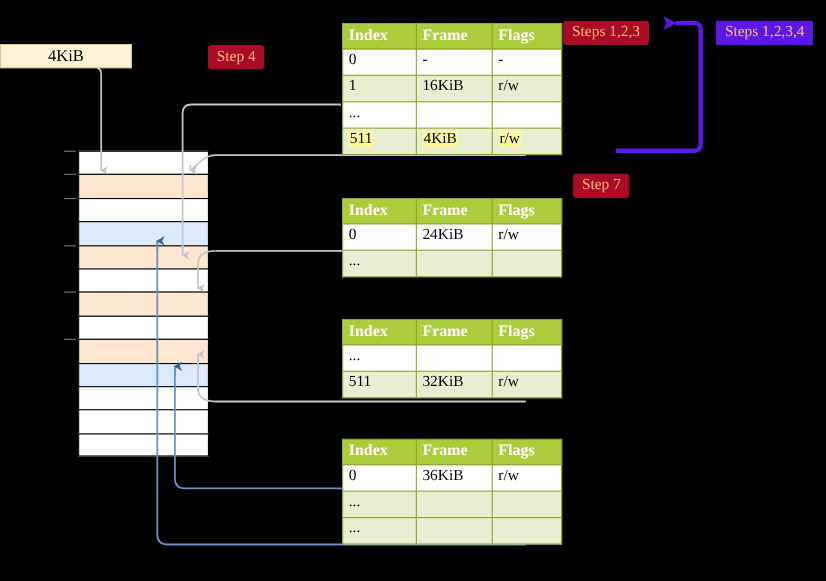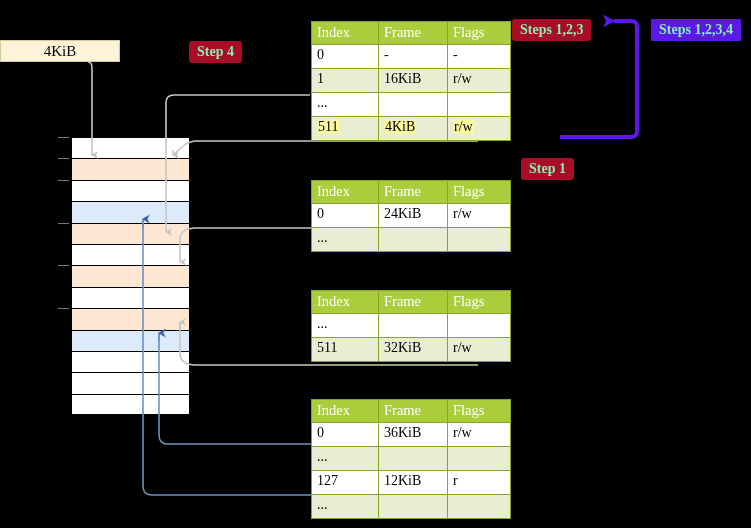--- a/index.html
+++ b/index.html
@@ -2,27 +2,26 @@
 <html><head>
 <meta charset="utf-8">
 <style>
   html,body{margin:0;padding:0;background:#000;}
   body{width:751px;height:528px;position:relative;overflow:hidden;
        font-family:"Liberation Serif", serif;}
 
   
   .badge{
     position:absolute;
-    color:#86efac;
+    color:#fdba74;
     font-family:"Liberation Serif", serif;
     font-size:14px;
     line-height:19px;
     padding:1px 8px 2px 8px;
     white-space:nowrap;
-    font-weight:bold;
   }
   .badge-red{background:#a80c27;border-radius:3px;}
   .badge-blue{background:#5b18e8;}
 
   
   .kib-box{
     position:absolute;
     background:#fcf3d9;
     border:1px solid #d9c89a;
     color:#000;
@@ -37,21 +36,21 @@
     position:absolute;
     border-collapse:collapse;
     border:1px solid #8aa32a;
     background:#ffffff;
     font-size:14px;
     table-layout:fixed;
   }
   .ptable th{
     background:#aacd3c;
     color:#ffffff;
-    font-weight:normal;
+    font-weight:bold;
     text-align:left;
     padding:2px 5px 3px 5px;
     border:1px solid #8aa32a;
     font-size:14.5px;
   }
   .ptable td{
     border:1px solid #8aa32a;
     padding:2px 5px 3px 5px;
     color:#000;
     height:18px;
@@ -143,21 +142,21 @@
   <path fill="none" stroke="#6f91c0" stroke-width="1.6" d="M 478 495 L 152 495 Q 143 495 143 486 L 143 219"></path>
   <path fill="none" stroke="#6f91c0" stroke-width="1.6" marker-end="url(#ab)" d="M 143 228 L 143 219"></path>
 
   <path fill="none" stroke="#5b18e8" stroke-width="4" marker-end="url(#apl)" d="M 560 137 L 631 137 Q 637 137 637 131 L 637 27 Q 637 21 631 21 L 614 21"></path>
 </svg>
 
 <div id="badges">
     <div class="badge badge-red" style="left: 189px; top: 41px;">Step 4</div>
     <div class="badge badge-red" style="left: 512px; top: 19px;">Steps 1,2,3</div>
     <div class="badge badge-blue" style="left: 651px; top: 19px;">Steps 1,2,3,4</div>
-    <div class="badge badge-red" style="left: 521px; top: 158px;">Step 1</div>
+    <div class="badge badge-red" style="left: 521px; top: 158px;">Step 7</div>
   </div>
 
 <div id="tables">
     <table class="ptable" style="left: 311px; top: 21px;">
       <thead>
         <tr>
           <th class="c-idx">Index</th>
           <th class="c-frm">Frame</th>
           <th class="c-flg">Flags</th>
         </tr>
@@ -239,25 +238,20 @@
         <tr class="plain">
           <td class="c-idx">0</td>
           <td class="c-frm">36KiB</td>
           <td class="c-flg">r/w</td>
         </tr>
         <tr class="alt">
           <td class="c-idx">...</td>
           <td class="c-frm"></td>
           <td class="c-flg"></td>
         </tr>
-        <tr class="plain">
-          <td class="c-idx">127</td>
-          <td class="c-frm">12KiB</td>
-          <td class="c-flg">r</td>
-        </tr>
         <tr class="alt">
           <td class="c-idx">...</td>
           <td class="c-frm"></td>
           <td class="c-flg"></td>
         </tr>
       </tbody>
     </table>
   </div>
 
 </body></html>

